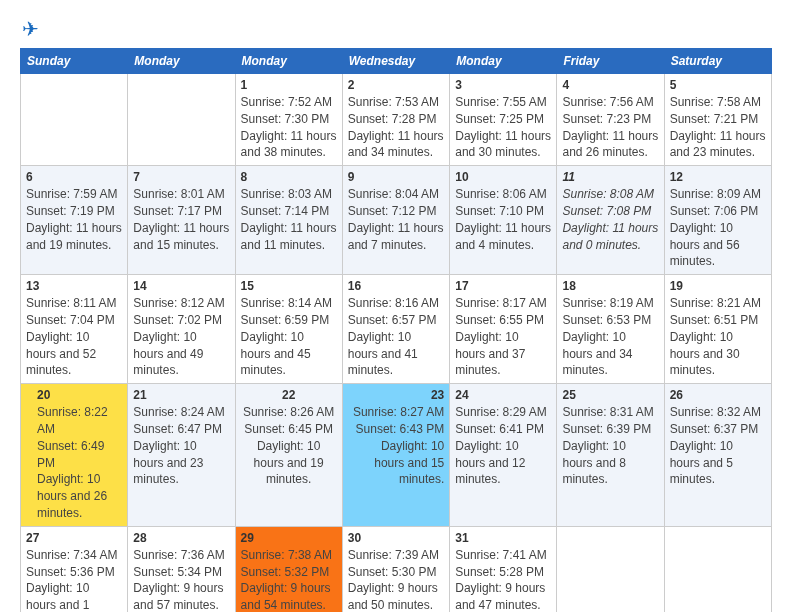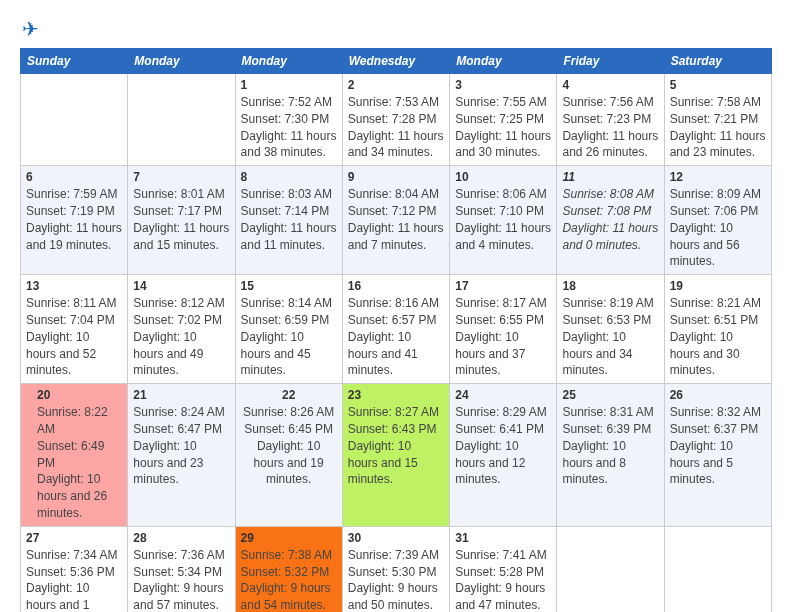--- a/index.html
+++ b/index.html
@@ -199,33 +199,33 @@
           <td style="background-color: rgb(255, 255, 255);">
             <span class="day-number">18</span>
             <div class="day-info">Sunrise: 8:19 AM<br>Sunset: 6:53 PM<br>Daylight: 10 hours and 34 minutes.</div>
           </td>
           <td style="background-color: rgb(255, 255, 255);">
             <span class="day-number">19</span>
             <div class="day-info">Sunrise: 8:21 AM<br>Sunset: 6:51 PM<br>Daylight: 10 hours and 30 minutes.</div>
           </td>
         </tr>
         <tr>
-          <td style="background-color: #fca5a5; padding-left: 16px;">
+          <td style="background-color: #fde047; padding-left: 16px;">
             <span class="day-number">20</span>
             <div class="day-info">Sunrise: 8:22 AM<br>Sunset: 6:49 PM<br>Daylight: 10 hours and 26 minutes.</div>
           </td>
           <td style="background-color: rgb(240, 244, 250);">
             <span class="day-number">21</span>
             <div class="day-info">Sunrise: 8:24 AM<br>Sunset: 6:47 PM<br>Daylight: 10 hours and 23 minutes.</div>
           </td>
           <td style="background-color: rgb(240, 244, 250); text-align: center;">
             <span class="day-number">22</span>
             <div class="day-info">Sunrise: 8:26 AM<br>Sunset: 6:45 PM<br>Daylight: 10 hours and 19 minutes.</div>
           </td>
-          <td style="background-color: #bef264;">
+          <td style="background-color: #7dd3fc; text-align: right;">
             <span class="day-number">23</span>
             <div class="day-info">Sunrise: 8:27 AM<br>Sunset: 6:43 PM<br>Daylight: 10 hours and 15 minutes.</div>
           </td>
           <td style="background-color: rgb(240, 244, 250);">
             <span class="day-number">24</span>
             <div class="day-info">Sunrise: 8:29 AM<br>Sunset: 6:41 PM<br>Daylight: 10 hours and 12 minutes.</div>
           </td>
           <td style="background-color: rgb(240, 244, 250);">
             <span class="day-number">25</span>
             <div class="day-info">Sunrise: 8:31 AM<br>Sunset: 6:39 PM<br>Daylight: 10 hours and 8 minutes.</div>

